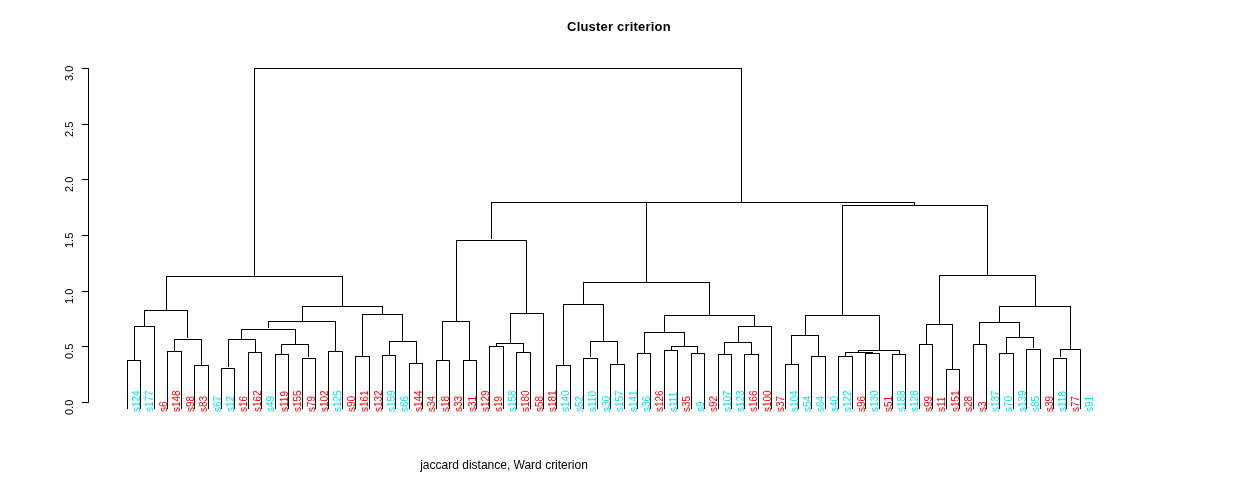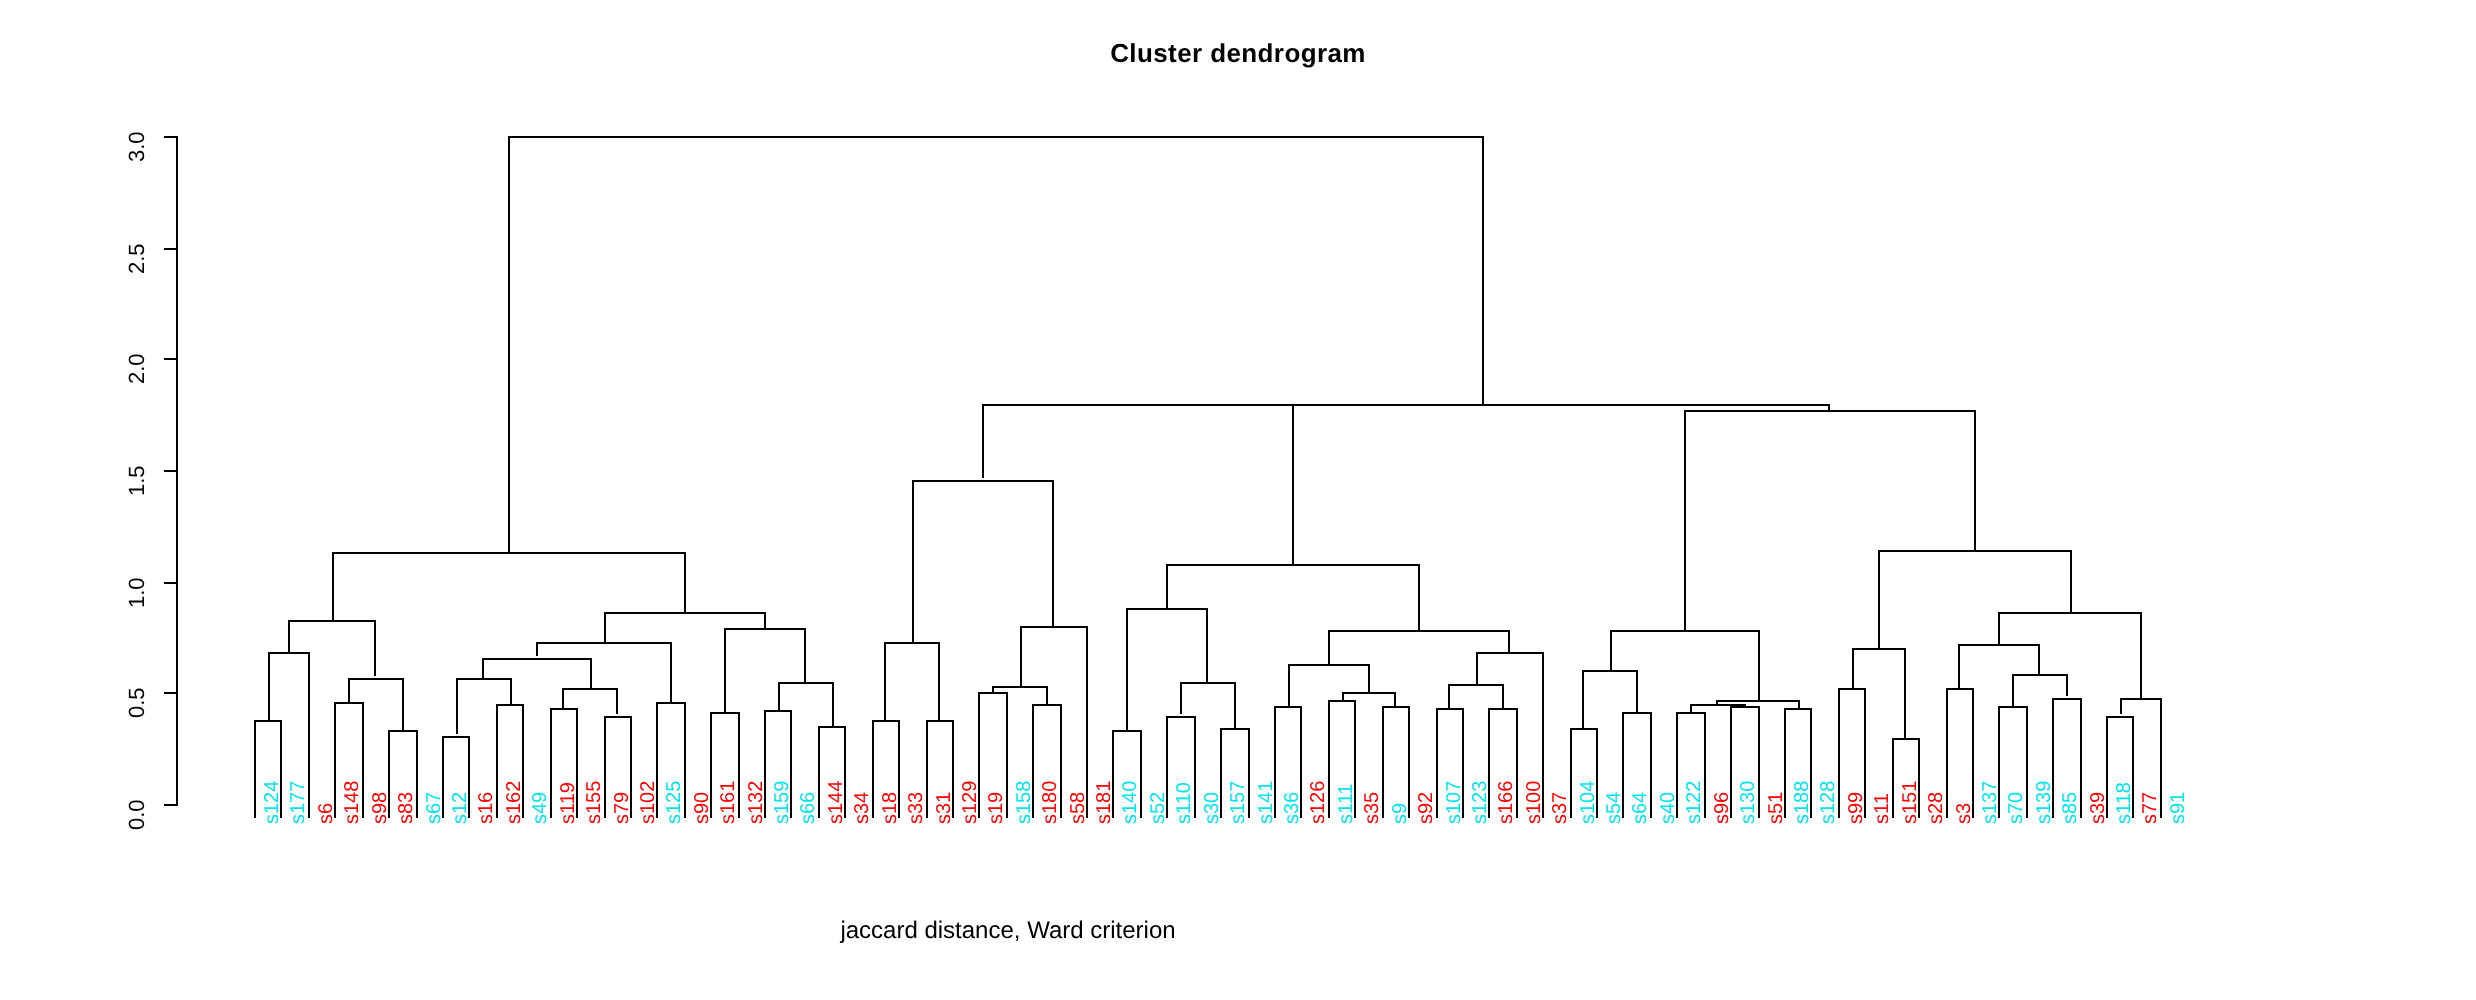--- a/index.html
+++ b/index.html
@@ -29,21 +29,21 @@
   .leaflab{position:absolute;font-size:10px;white-space:nowrap;
            transform-origin:left top;transform:rotate(-90deg);}
   .cy{color:#00e5ee;}
   .rd{color:#ff0000;}
 </style>
 </head>
 <body>
 
 <div id="root">
 
-  <div class="title">Cluster dendrogram</div>
+  <div class="title">Cluster criterion</div>
 
   <div id="yaxis">
       <div class="axisline vseg" style="left: 88px; top: 68px; width: 1px; height: 335px;"></div>
       <div class="ytick" style="left: 82px; top: 402px; width: 7px;"></div>
       <div class="ytlabel" style="left: 63px; top: 415px;">0.0</div>
       <div class="ytick" style="left: 82px; top: 346.333px; width: 7px;"></div>
       <div class="ytlabel" style="left: 63px; top: 359.333px;">0.5</div>
       <div class="ytick" style="left: 82px; top: 290.667px; width: 7px;"></div>
       <div class="ytlabel" style="left: 63px; top: 303.667px;">1.0</div>
       <div class="ytick" style="left: 82px; top: 235px; width: 7px;"></div>

